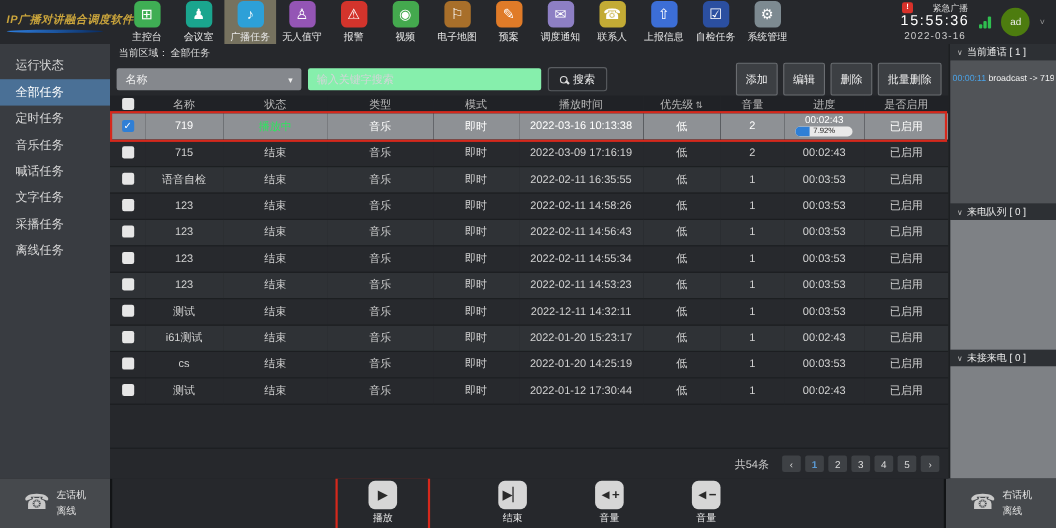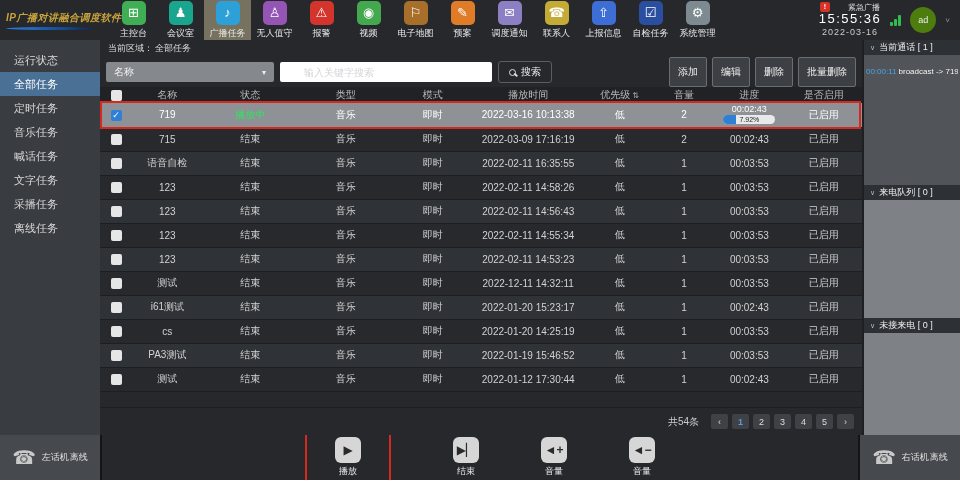--- a/index.html
+++ b/index.html
@@ -34,21 +34,21 @@
   
   .mid { display:flex; height:395px; }
   .sidebar { width:100px; background:#393c41; padding-top:8px; }
   .side-item { height:24px; line-height:24px; padding-left:14px; font-size:11px; color:#d8d8d8; cursor:pointer; white-space:nowrap; }
   .side-item.active { background:#4a7096; color:#fff; }
   .main { flex:1; background:#26282c; display:flex; flex-direction:column; min-width:0; position:relative; }
   .breadcrumb { height:17px; display:flex; align-items:center; padding-left:8px; font-size:9px; color:#ddd; gap:2px; }
   .filterbar { height:30px; display:flex; align-items:center; gap:6px; padding:0 6px; }
   .select { width:168px; height:20px; background:#85888d; border-radius:2px; display:flex; align-items:center; justify-content:space-between; padding:0 8px; font-size:10px; color:#f2f2f2; cursor:pointer; }
   .sel-caret { font-size:8px; color:#eee; }
-  .search-input { width:212px; height:20px; background:#ffffff; border:none; border-radius:2px; font-size:10px; color:#2b2b2b; padding:0 24px; outline:none; font-family:inherit; }
+  .search-input { width:212px; height:20px; background:#86efac; border:none; border-radius:2px; font-size:10px; color:#2b2b2b; padding:0 8px; outline:none; font-family:inherit; }
   .search-input::placeholder { color:#d3d5d8; }
   .search-btn { height:22px; padding:0 10px; background:#26282c; border:1px solid #5a5d61; border-radius:3px; color:#eee; font-size:10px; display:flex; align-items:center; gap:5px; cursor:pointer; font-family:inherit; }
   .mag { width:7px; height:7px; border:1.5px solid #ddd; border-radius:50%; position:relative; display:inline-block; }
   .mag::after { content:""; position:absolute; width:4px; height:1.5px; background:#ddd; transform:rotate(45deg); right:-3px; bottom:-1px; }
   .spacer { flex:1; }
   .act-btn { height:30px; padding:0 8px; background:#3c3f43; border:1px solid #6a6d71; border-radius:2px; color:#eee; font-size:10px; cursor:pointer; font-family:inherit; white-space:nowrap; }
   table { width:100%; border-collapse:collapse; table-layout:fixed; }
   thead th { height:15px; font-size:10px; font-weight:normal; color:#b9b9b9; background:#202226; text-align:center; }
   tbody td { height:24px; font-size:10px; color:#d2d2d2; text-align:center; border-bottom:1px solid #1c1e21; overflow:hidden; white-space:nowrap; padding:0 2px; }
   tr.odd td { background:#2f3236; }
@@ -76,21 +76,21 @@
   .rp-body { padding:4px 2px; }
   .rp-body.b1 { height:130px; background:#515458; }
   .rp-body.b2 { height:118px; background:#7e8185; }
   .rp-body.b3 { flex:1; background:#7e8185; }
   .call-item { font-size:8px; color:#f2f2f2; white-space:nowrap; overflow:hidden; padding-top:8px; }
   .call-time { color:#4aa3e8; margin-right:2px; }
   
   .bottombar { height:45px; display:flex; }
   .phone-block { width:100px; background:#46494d; display:flex; align-items:center; justify-content:center; gap:6px; }
   .phone-icon { font-size:19px; color:#c9c9c9; line-height:1; }
-  .phone-text { display:flex; flex-direction:row; font-size:9px; color:#e0e0e0; gap:1px; }
+  .phone-text { display:flex; flex-direction:column; font-size:9px; color:#e0e0e0; gap:1px; }
   .controls { flex:1; background:#26282c; display:flex; align-items:center; justify-content:center; gap:62px; border-left:2px solid #121416; border-right:2px solid #121416; }
   .ctrl { display:flex; flex-direction:column; align-items:center; gap:2px; cursor:pointer; }
   .ctrl.annotated { border:2px solid #d6281c; padding:2px 28px; }
   .ctrl-icon { width:26px; height:26px; background:#d6d6d6; border-radius:6px; color:#2a2a2a; font-size:12px; display:flex; align-items:center; justify-content:center; font-weight:bold; line-height:1; }
   .ctrl-label { font-size:9px; color:#e8e8e8; }
 </style>
 </head>
 <body>
 
 <div class="topbar">
@@ -356,32 +356,20 @@
             <td>cs</td>
             <td>结束</td>
             <td>音乐</td>
             <td>即时</td>
             <td>2022-01-20 14:25:19</td>
             <td>低</td>
             <td>1</td>
             <td>00:03:53</td>
             <td>已启用</td>
           </tr>
-          <tr class="odd">
-            <td><span class="checkbox"></span></td>
-            <td>PA3测试</td>
-            <td>结束</td>
-            <td>音乐</td>
-            <td>即时</td>
-            <td>2022-01-19 15:46:52</td>
-            <td>低</td>
-            <td>1</td>
-            <td>00:03:53</td>
-            <td>已启用</td>
-          </tr>
           <tr class="even">
             <td><span class="checkbox"></span></td>
             <td>测试</td>
             <td>结束</td>
             <td>音乐</td>
             <td>即时</td>
             <td>2022-01-12 17:30:44</td>
             <td>低</td>
             <td>1</td>
             <td>00:02:43</td>

